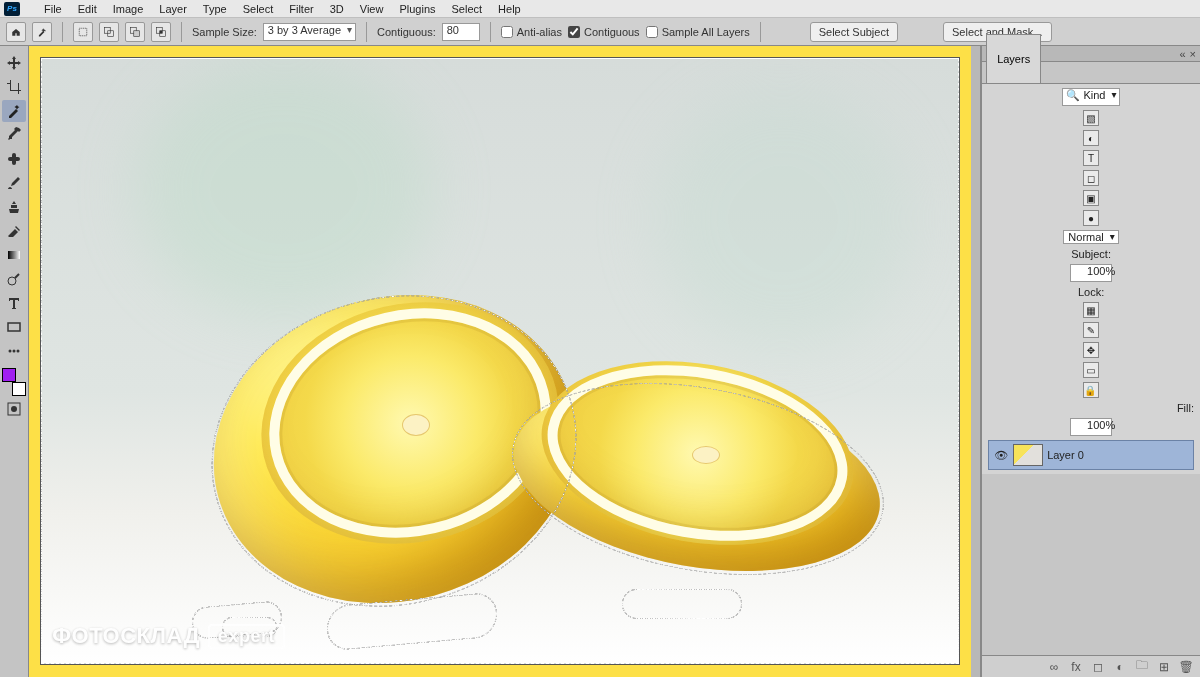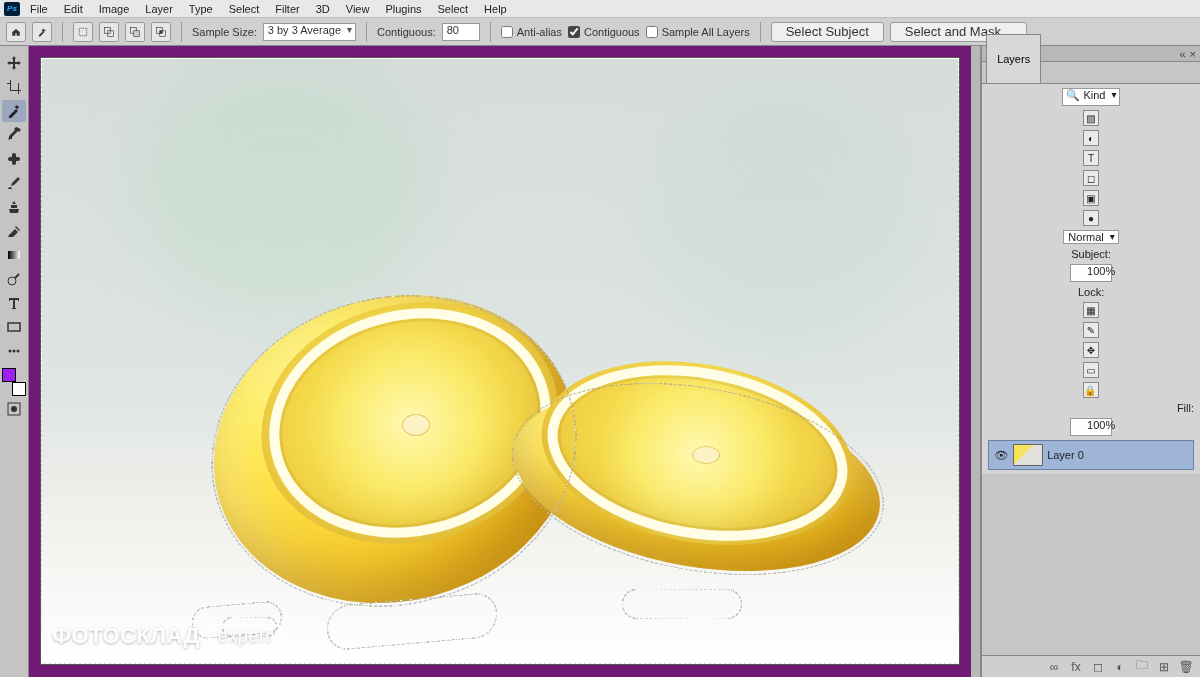--- a/index.html
+++ b/index.html
@@ -3,51 +3,51 @@
 <meta charset="utf-8">
 <style>
   * { box-sizing: border-box; margin: 0; padding: 0; font-family: "Segoe UI", Tahoma, sans-serif; }
   html, body { width: 1200px; height: 677px; overflow: hidden; background: #4a4a4a; }
 
   
   .menubar {
     height: 18px; width: 100%; background: #e8e8e8; border-bottom: 1px solid #bfbfbf;
     display: flex; align-items: center; font-size: 11px; color: #222; padding-left: 4px; gap: 0;
   }
-  .menubar .ps-logo { width: 16px; height: 14px; background: #001e36; color:#31a8ff; font-size:8px; font-weight:bold; display:flex; align-items:center; justify-content:center; border-radius:2px; margin-right:2px;font-style:italic;}
+  .menubar .ps-logo { width: 16px; height: 14px; background: #001e36; color:#31a8ff; font-size:8px; font-weight:bold; display:flex; align-items:center; justify-content:center; border-radius:2px; margin-right:16px;font-style:italic;}
   .menubar span.mi { padding: 0 8px; cursor: default; }
 
   
   .optionsbar {
     height: 28px; width: 100%; background: #d0d0d0; border-bottom: 1px solid #888;
     display: flex; align-items: center; font-size: 11px; color: #333; padding: 0 6px; gap: 6px;
   }
   .optionsbar .btn { height: 20px; min-width: 20px; background: #e6e6e6; border: 1px solid #999; border-radius: 2px; display:flex; align-items:center; justify-content:center; padding:0 4px;}
   .optionsbar .sep { width:1px; height:20px; background:#999; margin:0 4px; }
   .optionsbar label { display:flex; align-items:center; gap:4px; }
   .optionsbar .select { background:#fff; border:1px solid #999; height:18px; padding:0 14px 0 4px; font-size:11px; position:relative; min-width:70px;}
   .optionsbar .select::after { content:"▾"; position:absolute; right:3px; top:0; font-size:10px; color:#555;}
   .optionsbar .numfield { background:#fff; border:1px solid #999; width:38px; height:18px; padding:0 4px; font-size:11px;}
   .optionsbar input[type=checkbox]{ width:12px; height:12px; accent-color:#444;}
-  .optionsbar .pillbtn { background:#efefef; border:1px solid #999; border-radius:3px; height:20px; padding:0 14px; font-size:13px; display:flex; align-items:center;}
+  .optionsbar .pillbtn { background:#efefef; border:1px solid #999; border-radius:3px; height:20px; padding:0 8px; font-size:11px; display:flex; align-items:center;margin-left:39px;}
 
   
   .workarea { display:flex; width:100%; height: calc(677px - 18px - 28px); }
 
   .lefttools {
     width: 30px; background: #c4c4c4; border-right:1px solid #888; display:flex; flex-direction:column; align-items:center; padding-top:6px; gap:2px;
   }
   .lefttools .tool { width:24px; height:22px; display:flex; align-items:center; justify-content:center; border-radius:2px;}
   .lefttools .tool.sel { background:#9aa7bf;}
   .lefttools svg { width:16px; height:16px; }
   .lefttools .swatchbox { position:relative; width:24px; height:28px; margin-top:4px;}
   .lefttools .swatchbox .fg { position:absolute; left:0; top:0; width:14px; height:14px; background:#a020f0; border:1px solid #000;}
   .lefttools .swatchbox .bg { position:absolute; right:0; bottom:0; width:14px; height:14px; background:#fff; border:1px solid #000;}
 
-  .canvaswrap { flex:1; background:#701a75; position:relative; display:flex; align-items:flex-start; justify-content:center; padding:12px;}
+  .canvaswrap { flex:1; background:#fde047; position:relative; display:flex; align-items:flex-start; justify-content:center; padding:12px;}
   .canvas {
     width: 918px; height: 606px; background: linear-gradient(180deg,#d6dcda 0%,#dfe5e2 55%,#f0f0ec 75%,#ffffff 100%);
     position:relative; overflow:hidden;
     border:1px dashed #000;
     outline:1px dashed #fff;
     outline-offset:-1px;
     box-shadow: 0 0 0 1px #555;
   }
   
   .canvas .bgblur{position:absolute; inset:0; filter:blur(30px); opacity:.25;}
@@ -94,21 +94,21 @@
   .ants.t2{ left:580px; top:530px; width:120px; height:30px;}
   .ants.t3{ left:150px; top:545px; width:90px; height:32px; transform:rotate(-5deg);}
   .ants.t4{ left:180px; top:558px; width:55px; height:20px;}
 
   
   .watermark{
     position:absolute; left:10px; bottom:14px; color:#fff; font-weight:700; font-size:22px;
     letter-spacing:.5px; display:flex; align-items:center; gap:8px; opacity:.95;
     text-shadow:0 1px 3px rgba(0,0,0,.3);
   }
-  .watermark .exp{ border:2px solid #fff; border-radius:4px; padding:0 8px; font-weight:400; font-size:18px;text-align:center;}
+  .watermark .exp{ border:2px solid #fff; border-radius:4px; padding:0 8px; font-weight:700; font-size:18px;text-align:center;}
 
   
   .rightpanels { width: 224px; background:#c6c6c6; border-left:1px solid #888; display:flex; flex-direction:column;}
   .panelhead { height:16px; background:#b8b8b8; border-bottom:1px solid #888; display:flex; justify-content:flex-end; align-items:center; padding:0 4px; color:#444; font-size:11px; gap:4px;}
   .panelhead span{cursor:default;}
   .tabstrip{ height:22px; background:#c6c6c6; display:flex; align-items:flex-end; border-bottom:1px solid #888; padding-left:4px;}
   .tabstrip .tab{ background:#d8d8d8; border:1px solid #888; border-bottom:none; padding:18px 10px; font-size:11px;}
   .panelbody{ background:#d4d4d4; padding:4px 6px; font-size:11px; color:#222; display:flex; flex-direction:column; gap:4px;}
   .panelbody .row{ display:flex; align-items:center; gap:4px;flex-direction:column;}
   .panelbody .minibtn{ width:16px; height:16px; border:1px solid #888; background:#eaeaea; display:flex; align-items:center; justify-content:center; font-size:10px;}

